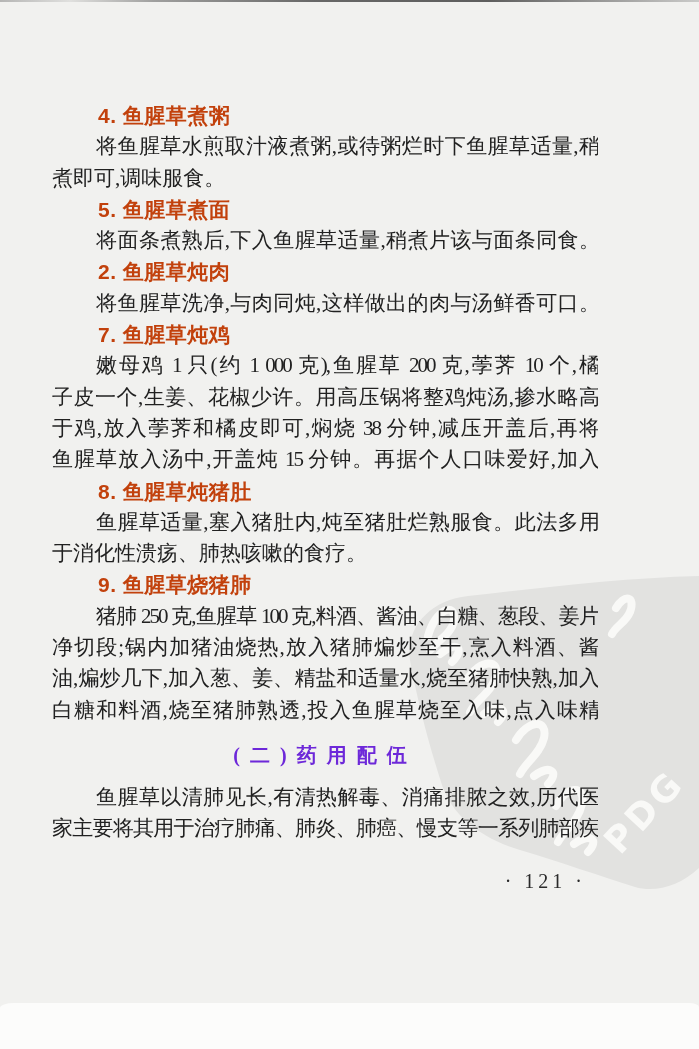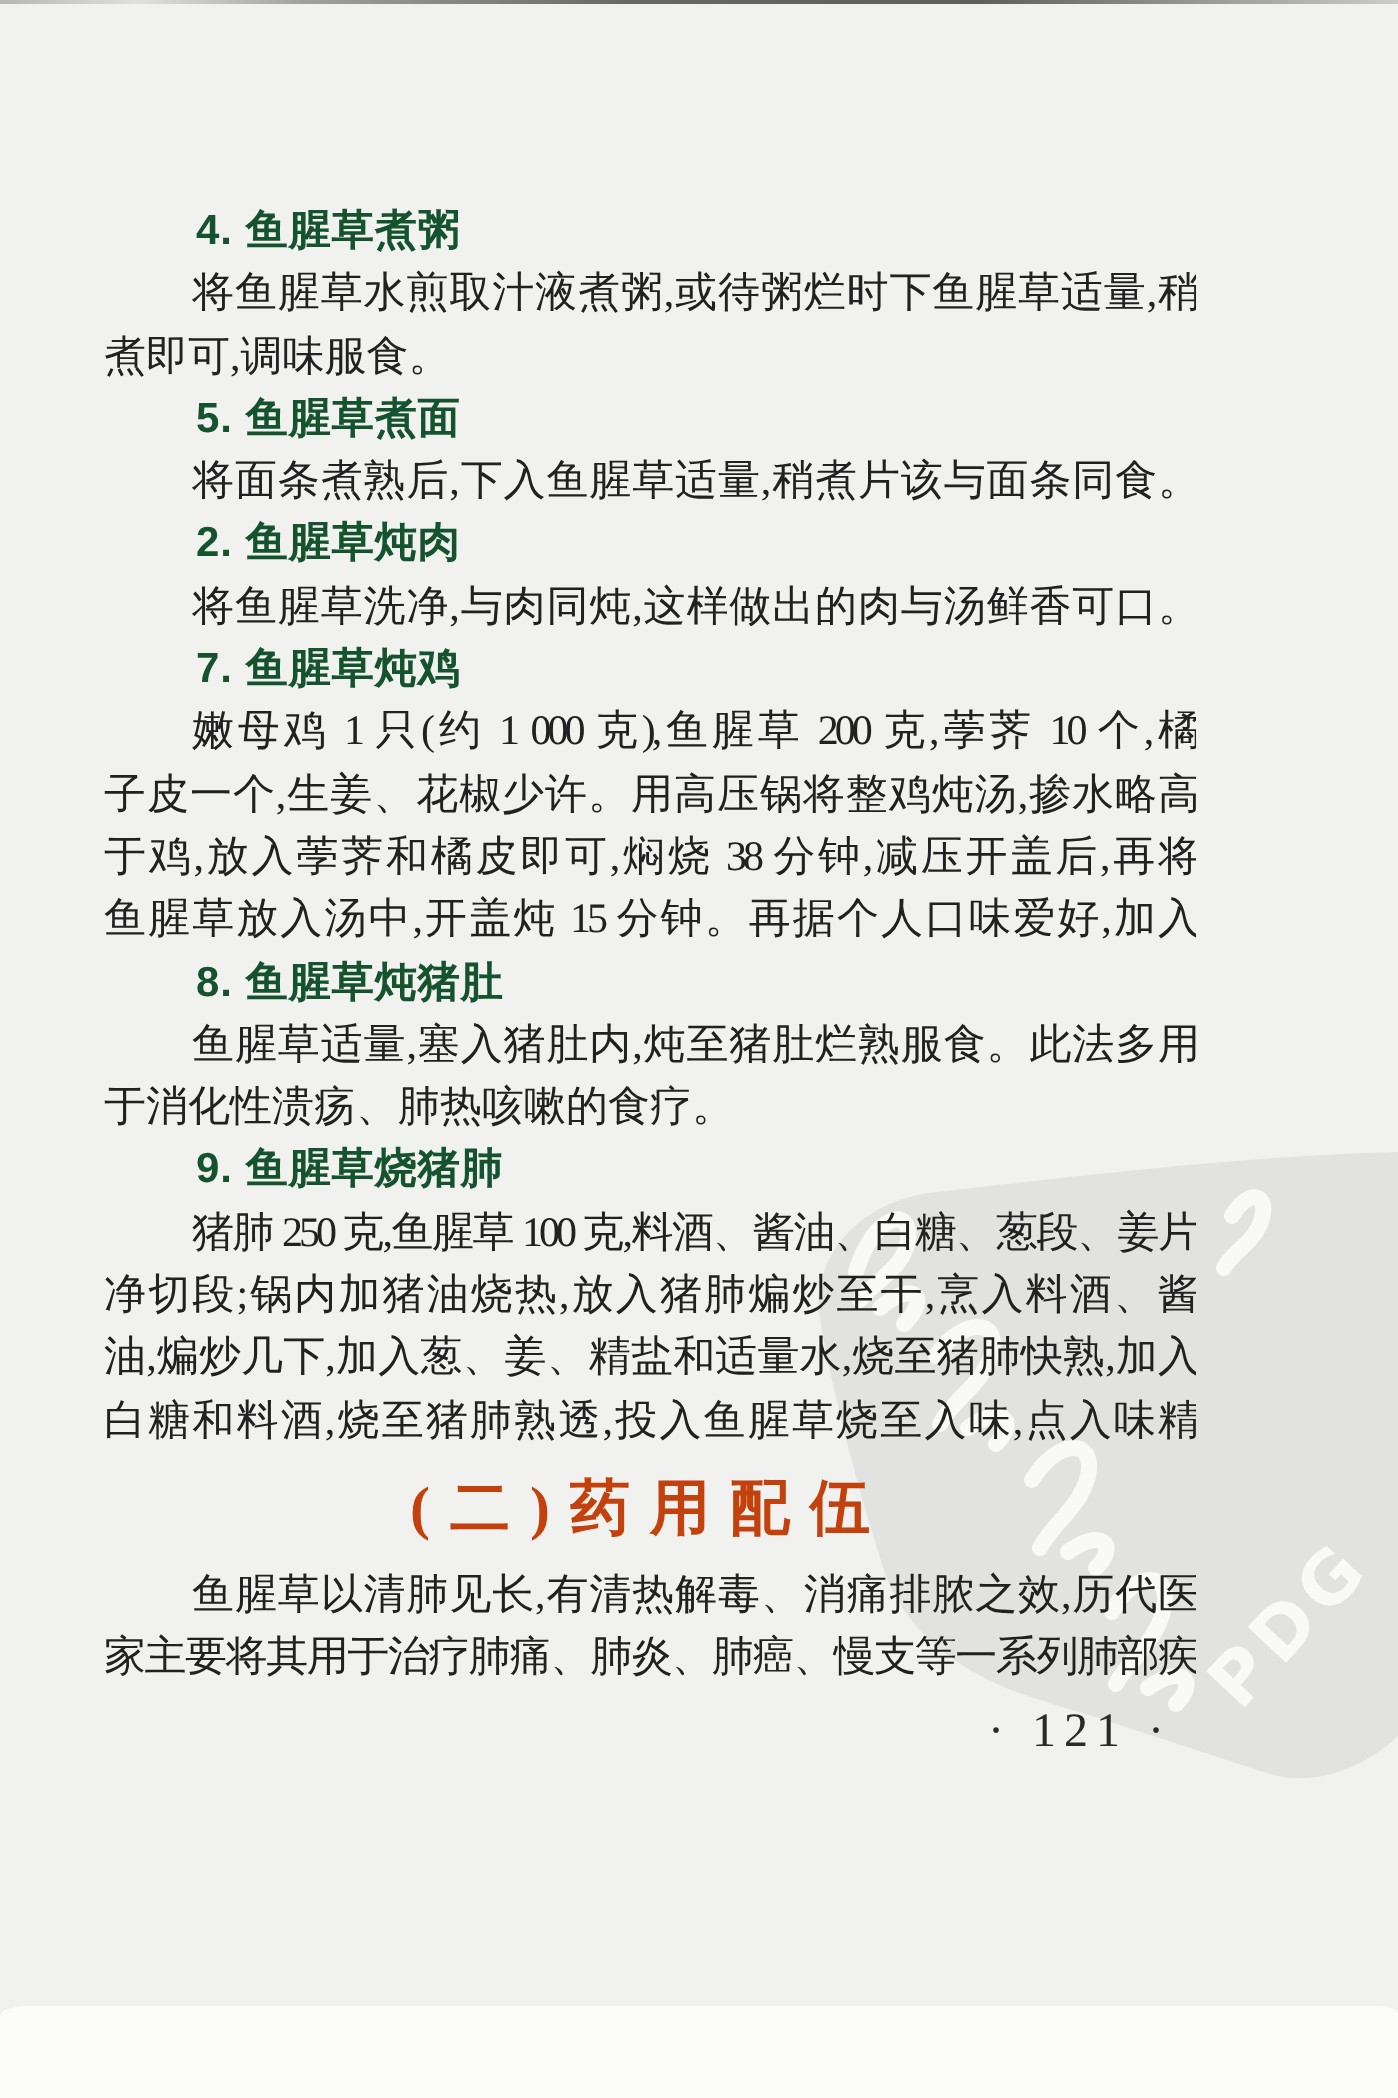--- a/index.html
+++ b/index.html
@@ -64,41 +64,41 @@
   .line.full {
     text-align: justify;
     text-align-last: justify;
     text-justify: inter-character;
     letter-spacing: -2px;
   }
   .line.indent { padding-left: 44px; }
   .line.num-heading {
     font-family: "Liberation Sans", "DejaVu Sans", sans-serif;
     font-weight: bold;
-    color: #14532d;
+    color: #c2410c;
     padding-left: 46px;
     letter-spacing: 0.5px;
   }
   .section-heading {
     height: 40px;
     line-height: 40px;
     margin-top: 9px;
     margin-bottom: 7px;
     text-align: center;
-    font-size: 30px;
+    font-size: 20px;
     font-weight: bold;
     letter-spacing: 10px;
-    color: #c2410c;
+    color: #6d28d9;
     overflow: hidden;
   }
   .page-number {
-    margin-top: 6px;
+    margin-top: 21px;
     height: 30px;
     line-height: 30px;
-    font-size: 24px;
+    font-size: 20px;
     text-align: right;
     padding-right: 12px;
     letter-spacing: 4px;
     color: #2a2a2a;
   }
 </style>
 </head>
 <body>
 
 <div class="page">

